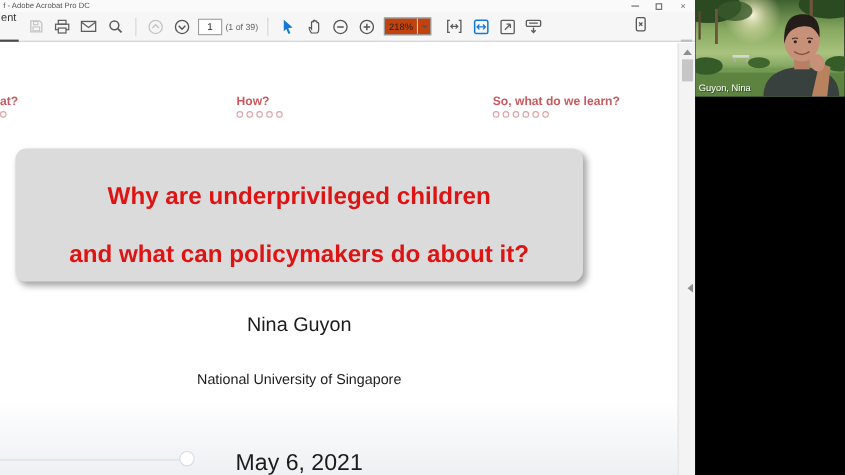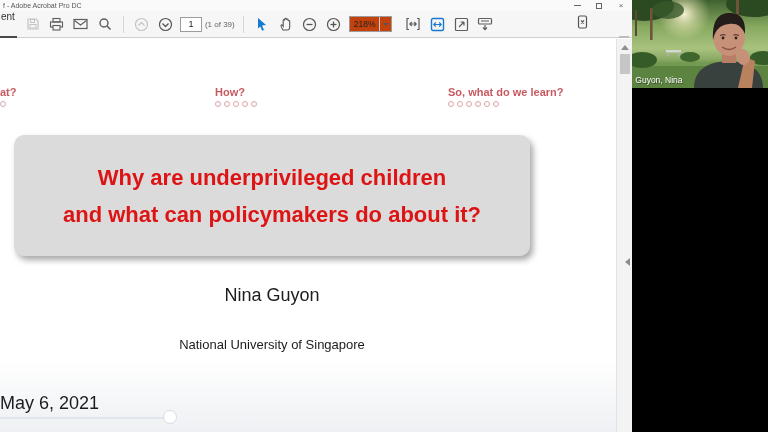--- a/index.html
+++ b/index.html
@@ -59,30 +59,30 @@
   .dot { width:6px; height:6px; border-radius:50%; border:1.3px solid #dba4a8; background:transparent; }
   .nav-left  { left:0px; }
   .nav-center{ left:215px; }
   .nav-right { left:448px; }
 
   .titlebox { position:absolute; left:14px; top:96px; width:516px; height:121px;
               background:#dbdbdb; border-radius:10px;
               box-shadow:3px 4px 6px rgba(0,0,0,0.35);
               display:flex; flex-direction:column; align-items:center; justify-content:center; }
   .titlebox .tline { font-size:22px; font-weight:bold; color:#de1414; line-height:37px;
-                     text-align:center; white-space:nowrap; }
+                     text-align:center; white-space:nowrap;margin-top:16px; }
 
   .author  { position:absolute; left:0; top:246px; width:544px; text-align:center;
              font-size:18px; color:#1c1c1c; }
   .affil1  { position:absolute; left:0; top:298px; width:544px; text-align:center;
              font-size:13px; color:#1c1c1c; }
   .affil2  { position:absolute; left:0; top:314px; width:544px; text-align:center;
              font-size:13px; color:#1c1c1c; }
-  .datetxt { position:absolute; left:0; top:354px; width:544px; 
-             font-size:18px; color:#1c1c1c; }
+  .datetxt { position:absolute; left:0; top:370px; width:544px; text-align:center;
+             font-size:21px; color:#1c1c1c; }
 
   .hscroll-track { position:absolute; left:0; top:378px; width:170px; height:2px; background:#e2e6ef; }
   .hscroll-knob  { position:absolute; left:163px; top:371px; width:14px; height:14px; border-radius:50%;
                    background:#fff; border:1.5px solid #d8dce7; }
 
   
   .vscroll { position:absolute; left:616px; top:39px; width:16px; height:393px; background:#f3f3f3;
              border-left:1px solid #e2e2e2; }
   .vs-up { position:absolute; left:4px; top:6px; width:0; height:0;
            border-left:4px solid transparent; border-right:4px solid transparent;

